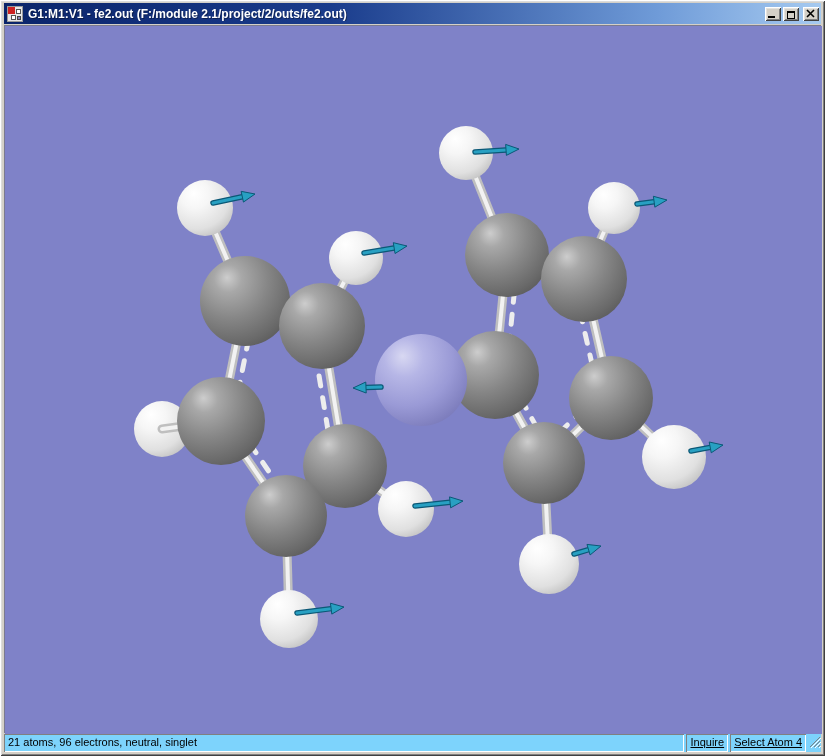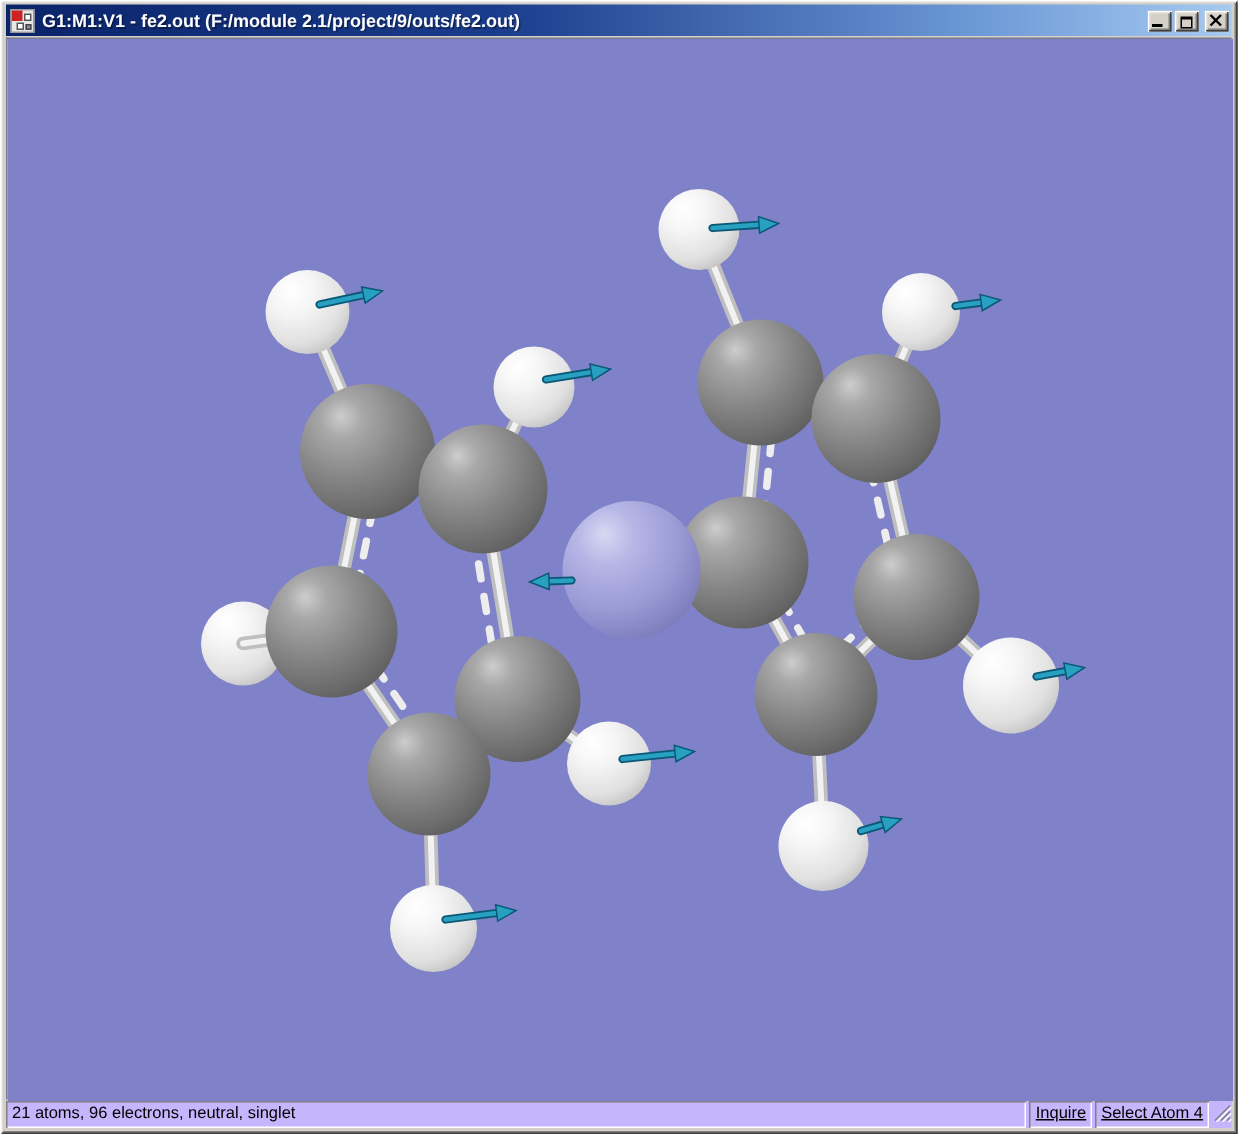--- a/index.html
+++ b/index.html
@@ -40,21 +40,21 @@
   .glyph-min{width:7px;height:2px;background:#000;margin:0 0 3px -4px;}
   .glyph-max{width:8px;height:8px;border:1px solid #000;border-top-width:2px;margin-bottom:2px;}
   .glyph-x{position:absolute;left:0;top:0;width:100%;height:100%;}
   .canvas{
     position:absolute;top:25px;left:4px;right:4px;bottom:23px;
     border-top:1px solid #7a7a8e;border-left:1px solid #7a7a8e;
   }
   .canvas svg{display:block;}
   .statusbar{
     position:absolute;left:4px;right:4px;bottom:4px;height:18px;
-    display:flex;align-items:stretch;gap:2px;background:#c4b5fd;
+    display:flex;align-items:stretch;gap:2px;background:#7dd3fc;
     font-size:11px;color:#000;
   }
   .panel{
     box-shadow:inset 1px 1px 0 #808080, inset -1px -1px 0 #ffffff;
     padding:2px 4px 0 4px;white-space:nowrap;overflow:hidden;
   }
   .panel.msg{flex:1 1 auto;}
   .panel.small{flex:0 0 auto;text-decoration:underline;}
   .grip{flex:0 0 13px;position:relative;}
 </style>
@@ -63,21 +63,21 @@
 
 <div class="window">
 
   <div class="titlebar">
     <div class="app-icon">
       <div class="red"></div>
       <div class="mol1"></div>
       <div class="mol2"></div>
       <div class="mol3"></div>
     </div>
-    <div class="title-text">G1:M1:V1 - fe2.out (F:/module 2.1/project/9/outs/fe2.out)</div>
+    <div class="title-text">G1:M1:V1 - fe2.out (F:/module 2.1/project/2/outs/fe2.out)</div>
     <div class="tb-buttons">
       <div class="tb-btn" title="Minimize">
         <div class="glyph-min"></div>
       </div>
       <div class="tb-btn" title="Maximize">
         <div class="glyph-max"></div>
       </div>
       <div class="tb-btn close" title="Close">
         <svg class="glyph-x" viewBox="0 0 16 14">
           <path d="M4 3 L11 10 M11 3 L4 10" stroke="#000" stroke-width="1.6"></path>

